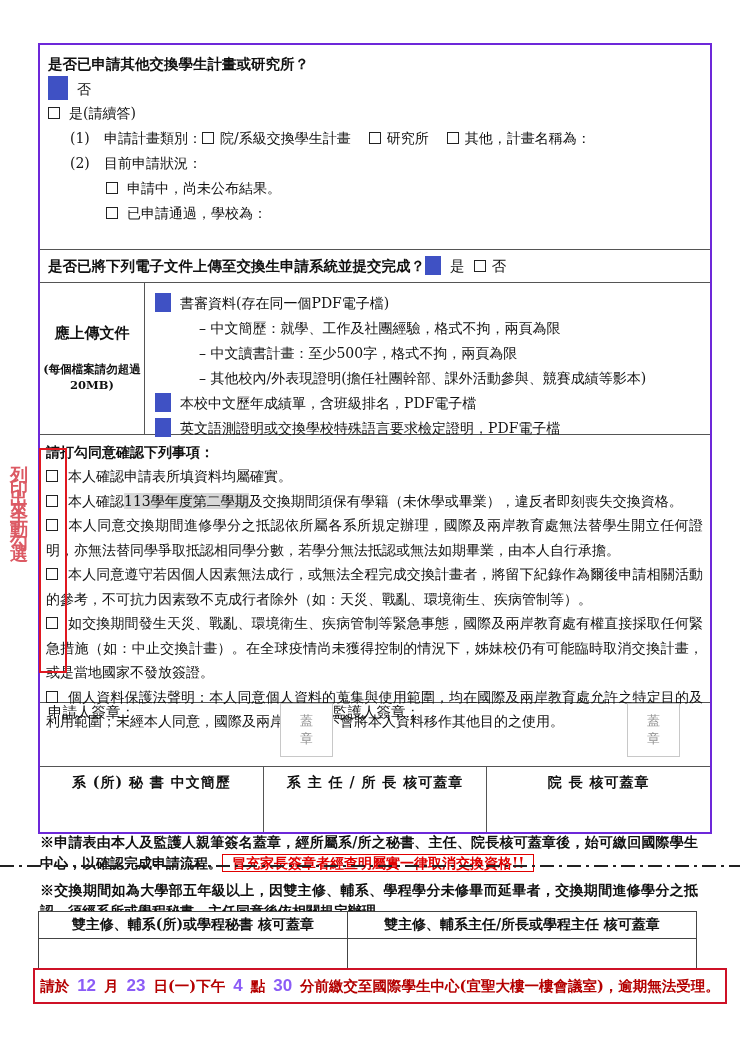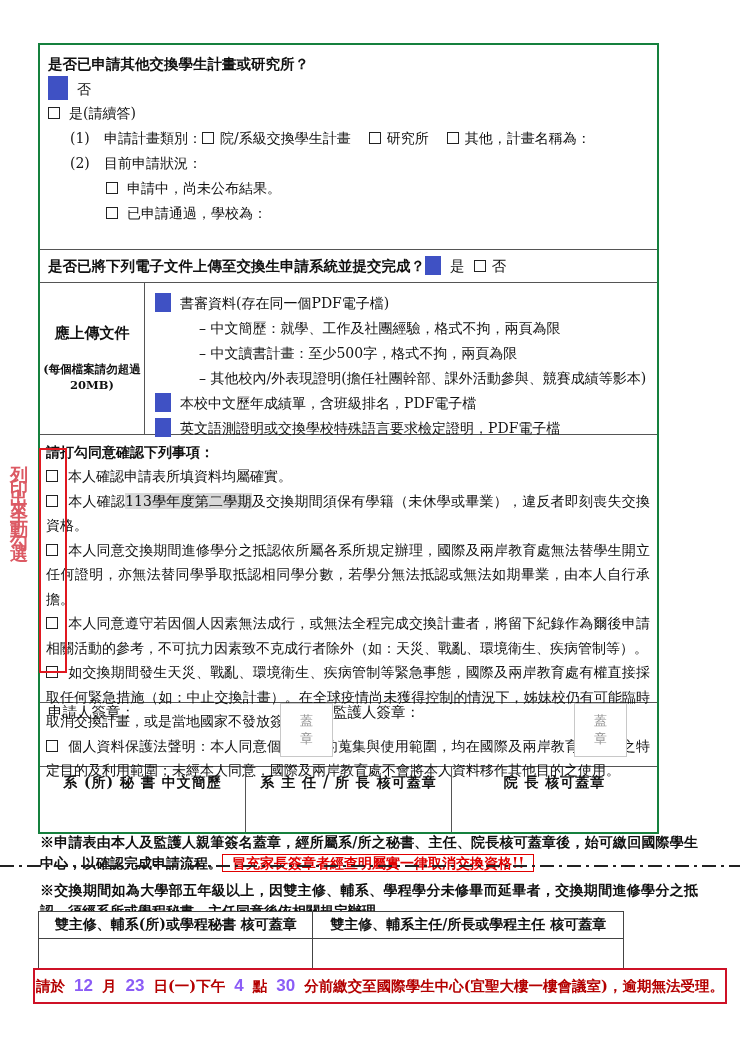--- a/index.html
+++ b/index.html
@@ -19,22 +19,22 @@
     vertical-align:-1px; margin-right:9px; flex:none;
   }
   .cb.sm { margin-right:6px; }
   .bluebox {
     display:inline-block; width:16px; height:19px;
     background:#3F51C4; vertical-align:-4px; margin-right:9px; flex:none;
   }
   .bluebox.lg { width:20px; height:24px; vertical-align:-6px; }
   
   .main-table {
-    position:absolute; left:38px; top:43px; width:621px;
-    border:2px solid #15803d; background:#fff;
+    position:absolute; left:38px; top:43px; width:674px;
+    border:2px solid #6d28d9; background:#fff;
   }
   .sec { border-top:1.5px solid #555; }
   .sec:first-child { border-top:none; }
   .sec1 { height:204px; padding:6px 8px 0 8px; font-size:14px; }
   .sec1 .line { height:25px; line-height:25px; white-space:nowrap; }
   .sec1 .line.q { font-weight:bold; font-size:14.5px; }
   .sec1 .ind1 { padding-left:22px; }
   .sec1 .ind2 { padding-left:58px; }
   .sec1 .numlbl { display:inline-block; width:34px; }
   .sec1 .opt { margin-right:18px; }
@@ -83,32 +83,32 @@
   }
   .note2 { margin-top:7px; }
   .cutline {
     position:absolute; left:0; top:865px; width:740px; height:2px;
     background: repeating-linear-gradient(90deg,
       #222 0px, #222 14px, transparent 14px, transparent 19px,
       #222 19px, #222 22px, transparent 22px, transparent 27px);
   }
   
   .table2 {
-    position:absolute; left:38px; top:911px; width:586px;
+    position:absolute; left:38px; top:911px; width:659px;
     border:1.5px solid #444; background:#fff; font-size:14px;
   }
   .table2 .hrow { height:27px; display:flex; border-bottom:1.2px solid #444; font-weight:bold; }
   .table2 .erow { height:30px; display:flex; }
   .table2 .c1 { width:47%; border-right:1.2px solid #444; display:flex; align-items:center; justify-content:center; }
   .table2 .c2 { width:53%; display:flex; align-items:center; justify-content:center; }
   
   .deadline {
     position:absolute; left:33px; top:968px; width:694px; height:36px;
     border:2.5px solid #CE1126; color:#B40000;
-    display:flex; align-items:center; justify-content:space-between;
+    display:flex; align-items:center; justify-content:center;
     font-size:14.5px; font-weight:bold; white-space:nowrap;
   }
   .deadline .num {
     font-family:Liberation Sans, sans-serif;
     font-size:17px; margin:0 7px; color:#8b5cf6;
   }
   .deadline .seg { margin:0 1px; }
   
   .red-rect {
     position:absolute; left:39px; top:448px; width:28px; height:225px;

